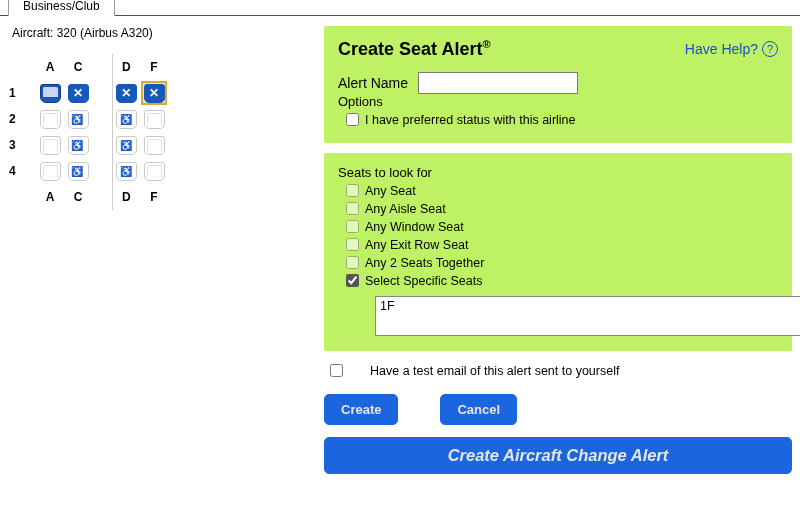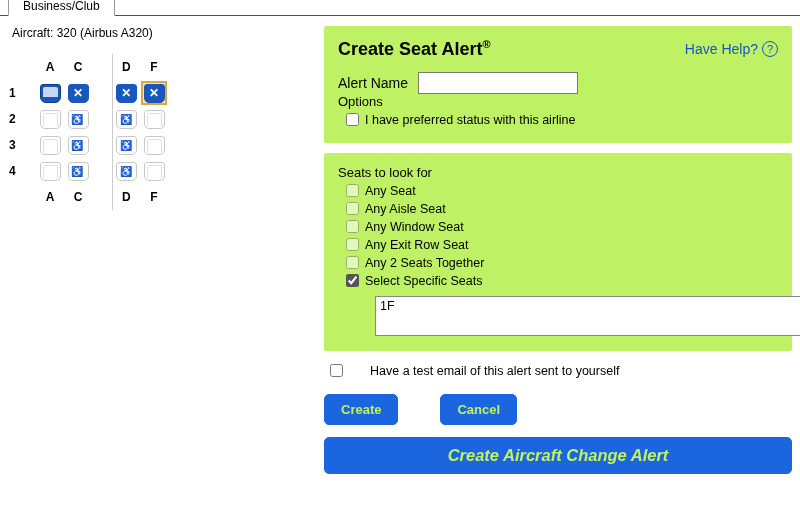--- a/index.html
+++ b/index.html
@@ -115,21 +115,21 @@
   .opt input { margin:0; }
   .check-inactive { accent-color: #999; opacity:.55; }
   .check-dark { accent-color: #555; }
   textarea.specific {
     width: 100%; height: 40px; resize: both;
     border: 1px solid #888; font-family: Arial; font-size: 12.5px;
     padding: 2px 4px; margin-top: 4px; margin-left: 37px;
   }
   .test-row { display:flex; align-items:center; gap:24px; margin: 4px 0 14px 2px; font-size:12.5px; }
   .btn {
-    background: #1b66df; color: #bef264; border: 1px solid #1b66df;
+    background: #1b66df; color: #e5e5e5; border: 1px solid #1b66df;
     border-radius: 5px; padding: 7px 16px; font-size: 13px; font-weight: bold;
     cursor: pointer;
   }
   .btn-row { display:flex; gap: 42px; margin-bottom: 12px; }
   .btn.wide {
     display:block; width: 100%; text-align:center; font-size: 16.5px;
     padding: 8px 12px; font-style: italic; font-weight: bold;
   }
 </style>
 </head>

